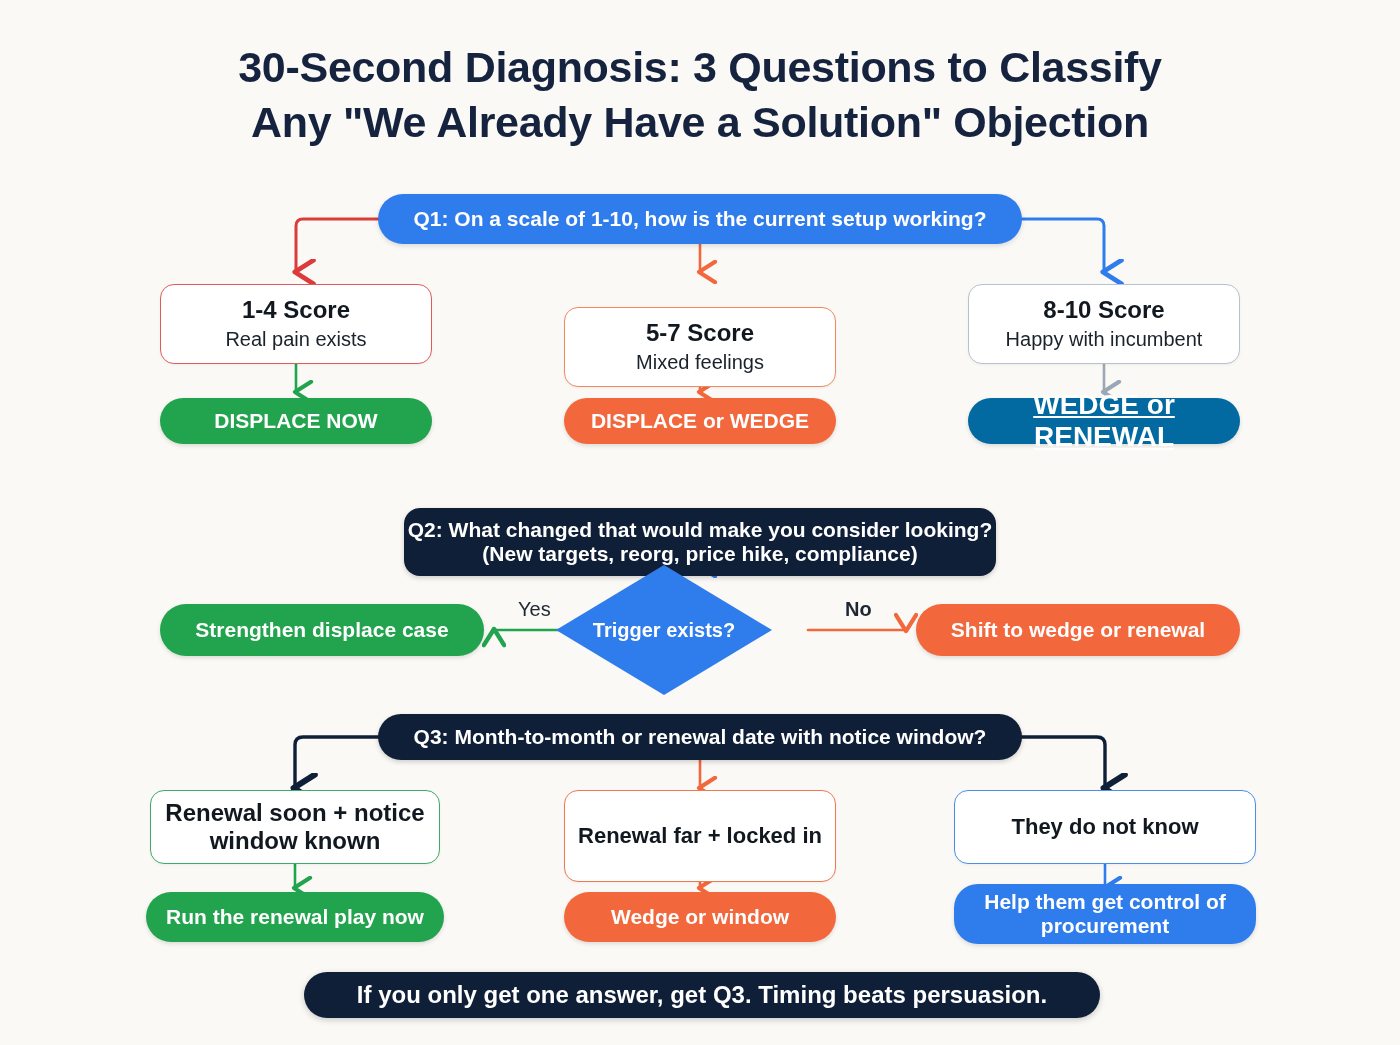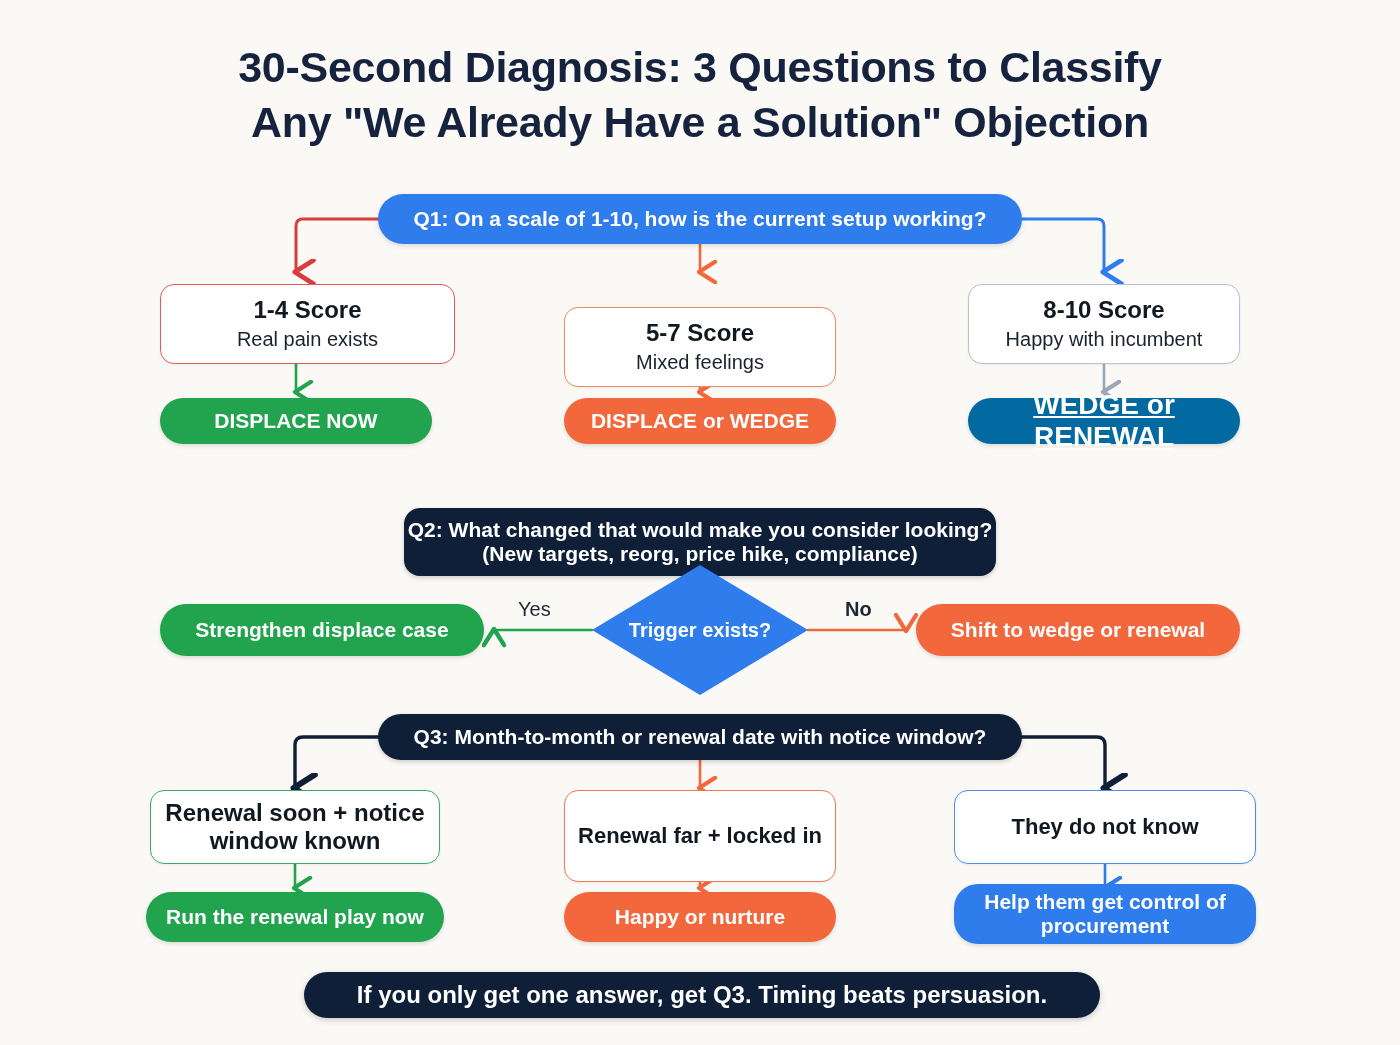--- a/index.html
+++ b/index.html
@@ -42,21 +42,21 @@
   .card .sb{font-size:20px;color:#1b222b;line-height:1.25;margin-top:3px;}
   .card.one .hd{font-size:22px;}
   .card.red{border-color:#e05c5c;}
   .card.orange{border-color:#ef8a63;margin-top:23px;}
   .card.slate{border-color:#b7c2d0;}
   .card.greenb{border-color:#3fa96a;}
   .card.orangeb{border-color:#ef7a52;}
   .card.blueb{border-color:#4c8fe8;}
 
   
-  #diamond-wrap{position:absolute;left:592px;top:565px;width:216px;height:130px;}
+  #diamond-wrap{position:absolute;left:556px;top:565px;width:216px;height:130px;}
   #diamond-shape{position:absolute;left:0;top:0;width:216px;height:130px;
     background:#2f7ced;clip-path:polygon(50% 0,100% 50%,50% 100%,0 50%);}
   #diamond-label{position:absolute;left:0;top:0;width:216px;height:130px;
     display:flex;align-items:center;justify-content:center;color:#fff;
     font-size:20px;font-weight:bold;}
 
   .edge-label{position:absolute;font-size:20px;color:#1d2733;}
 
   #footer-banner{border-radius:999px;background:#101f38;color:#fff;font-weight:bold;font-size:24px;
     box-shadow:0 2px 6px rgba(0,0,0,.2);}
@@ -120,21 +120,21 @@
 
     <path d="M295,864 L295,888" fill="none" stroke="#22a34e" stroke-width="2.6" stroke-linecap="round" marker-end="url(#ar-green)"></path>
     <path d="M700,864 L700,888" fill="none" stroke="#f2673c" stroke-width="2.6" stroke-linecap="round" marker-end="url(#ar-orange)"></path>
     <path d="M1105,864 L1105,888" fill="none" stroke="#2f7ced" stroke-width="2.6" stroke-linecap="round" marker-end="url(#ar-blue)"></path>
   </svg>
 
   <div class="node pill q1" style="left:378px;top:194px;width:644px;height:50px;">
     <span>Q1: On a scale of 1-10, how is the current setup working?</span>
   </div>
 
-  <div class="node card red" style="left:160px;top:284px;width:295px;height:80px;">
+  <div class="node card red" style="left:160px;top:284px;width:272px;height:80px;">
     <span class="hd">1-4 Score</span>
     <span class="sb">Real pain exists</span>
   </div>
   <div class="node card orange" style="left:564px;top:284px;width:272px;height:80px;">
     <span class="hd">5-7 Score</span>
     <span class="sb">Mixed feelings</span>
   </div>
   <div class="node card slate" style="left:968px;top:284px;width:272px;height:80px;">
     <span class="hd">8-10 Score</span>
     <span class="sb">Happy with incumbent</span>
@@ -182,21 +182,21 @@
     <span class="hd">Renewal far + locked in</span>
   </div>
   <div class="node card blueb one" style="left:954px;top:790px;width:302px;height:74px;">
     <span class="hd">They do not know</span>
   </div>
 
   <div class="node pill green" style="left:146px;top:892px;width:298px;height:50px;">
     <span>Run the renewal play now</span>
   </div>
   <div class="node pill orange" style="left:564px;top:892px;width:272px;height:50px;">
-    <span>Happy or nurture</span>
+    <span>Wedge or window</span>
   </div>
   <div class="node pill blue" style="left:954px;top:884px;width:302px;height:60px;border-radius:24px;">
     <span>Help them get control of</span>
     <span class="l2">procurement</span>
   </div>
 
   <div class="node" id="footer-banner" style="left:304px;top:972px;width:796px;height:46px;">
     <span>If you only get one answer, get Q3. Timing beats persuasion.</span>
   </div>
 

